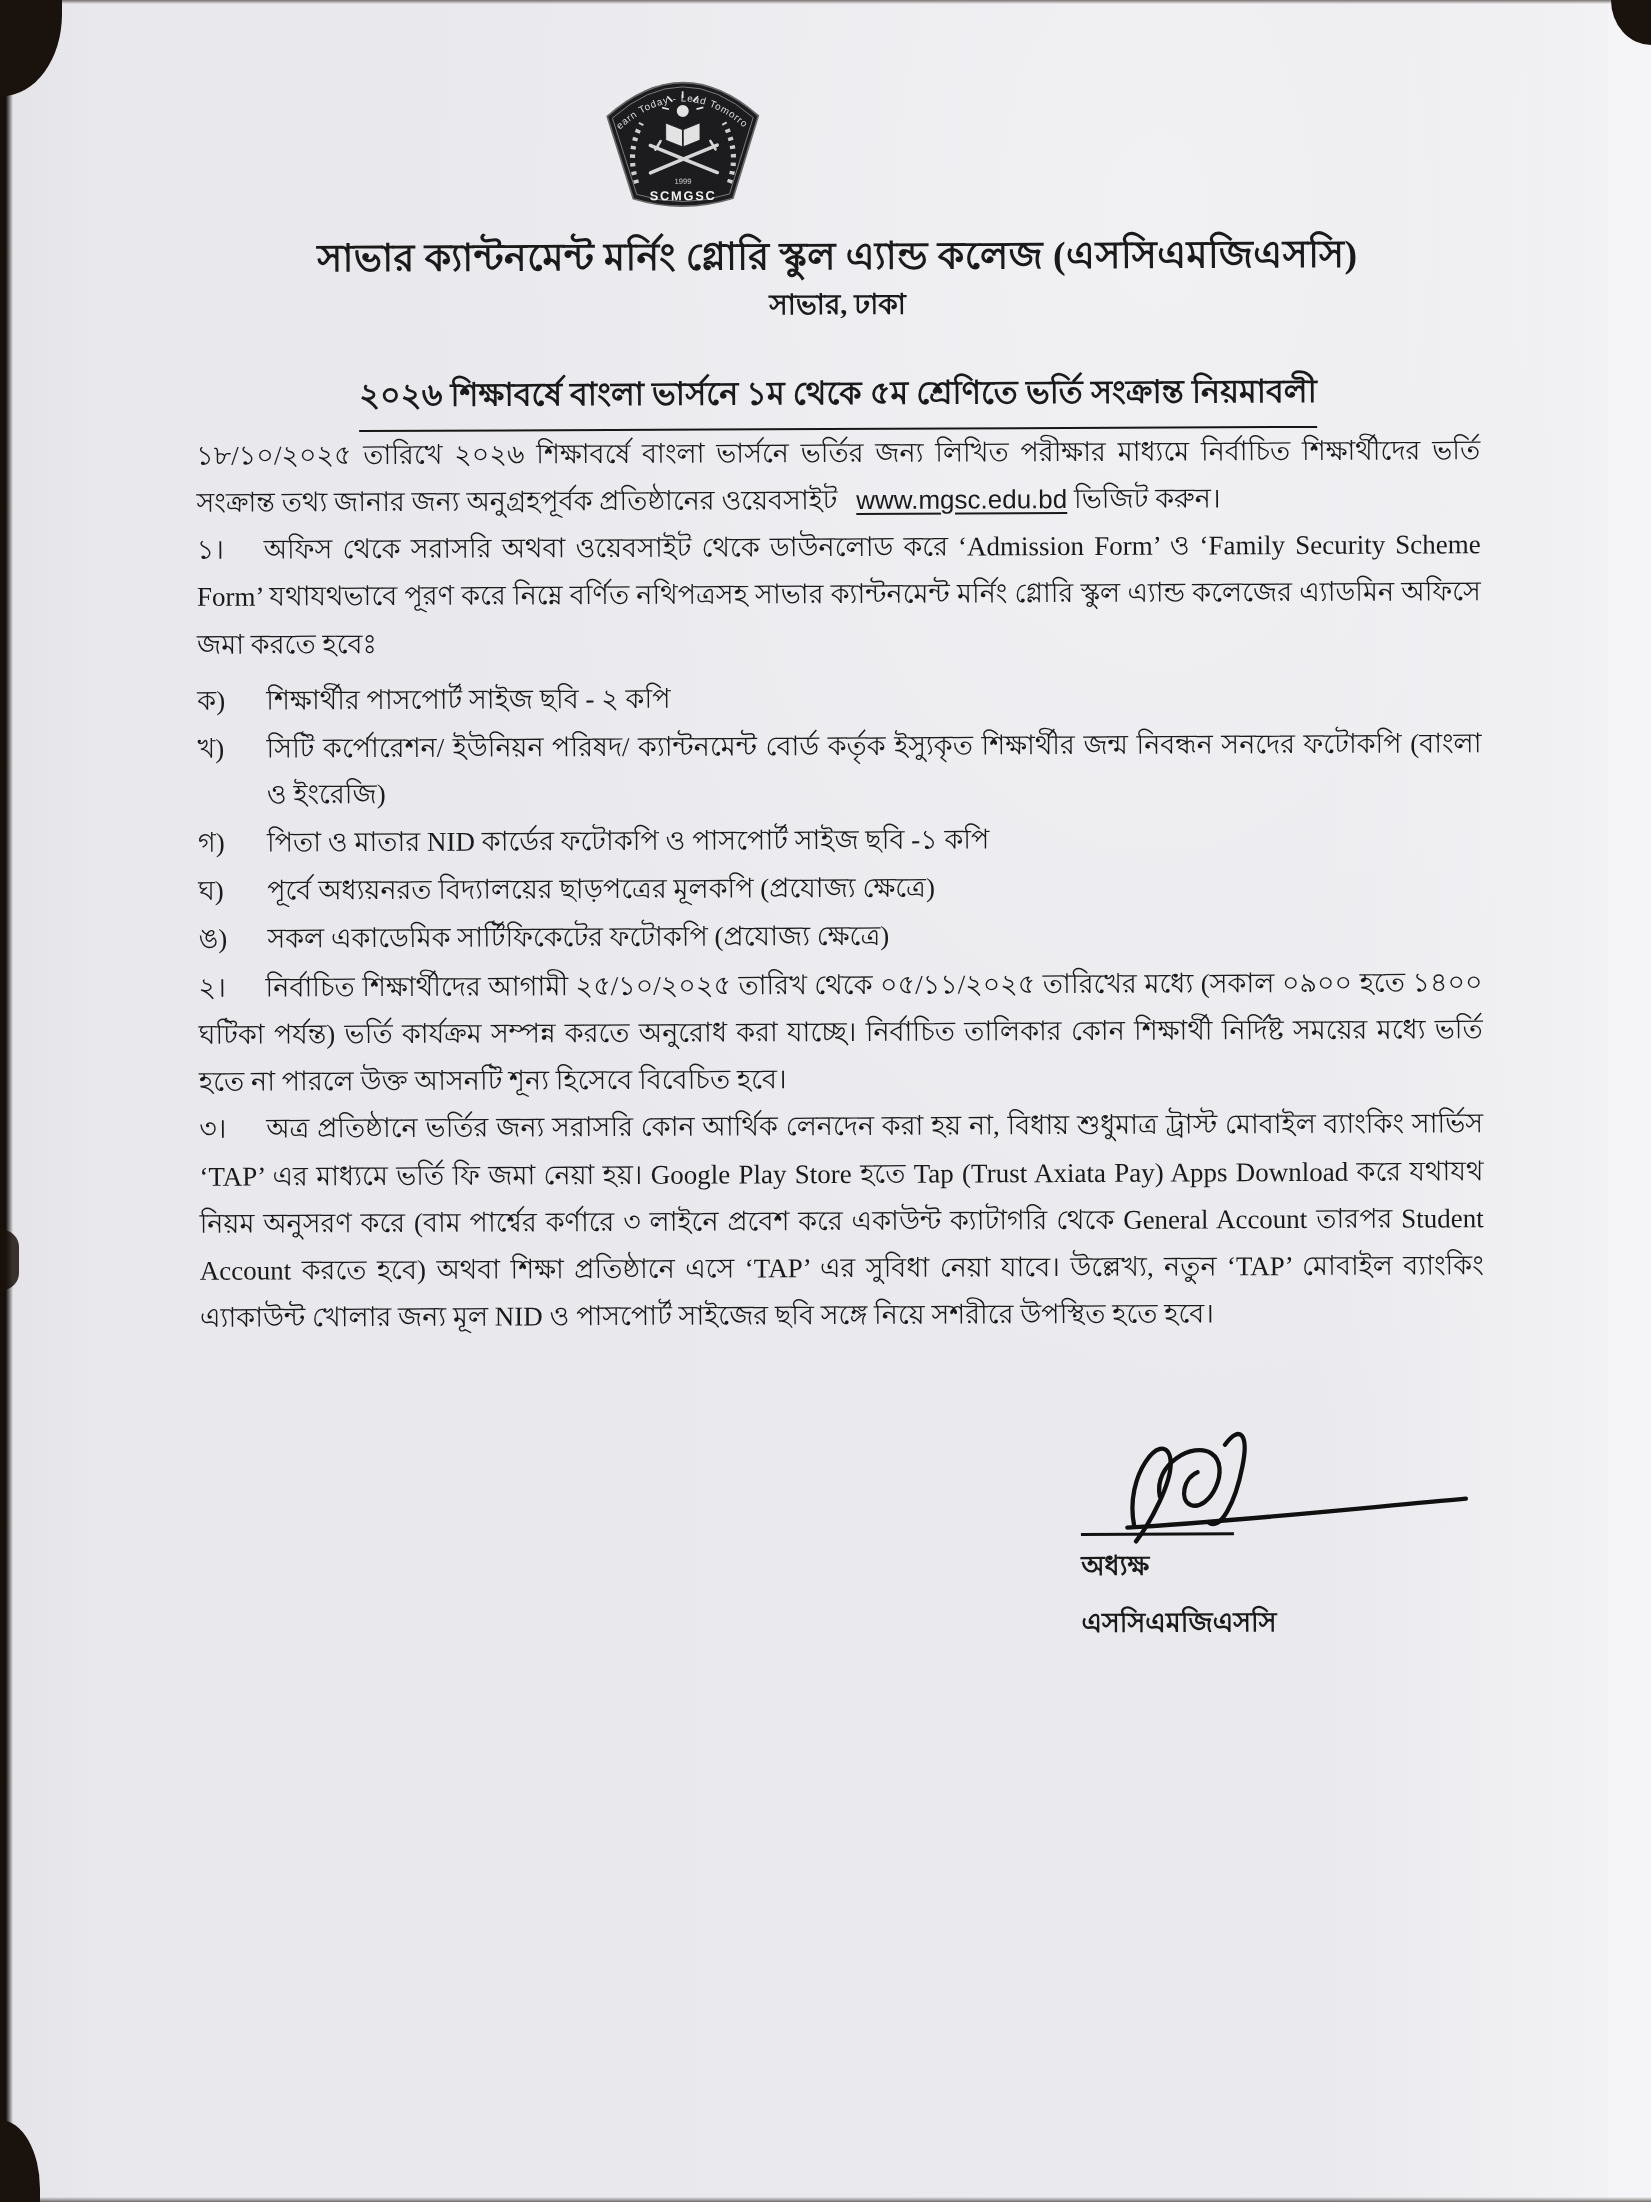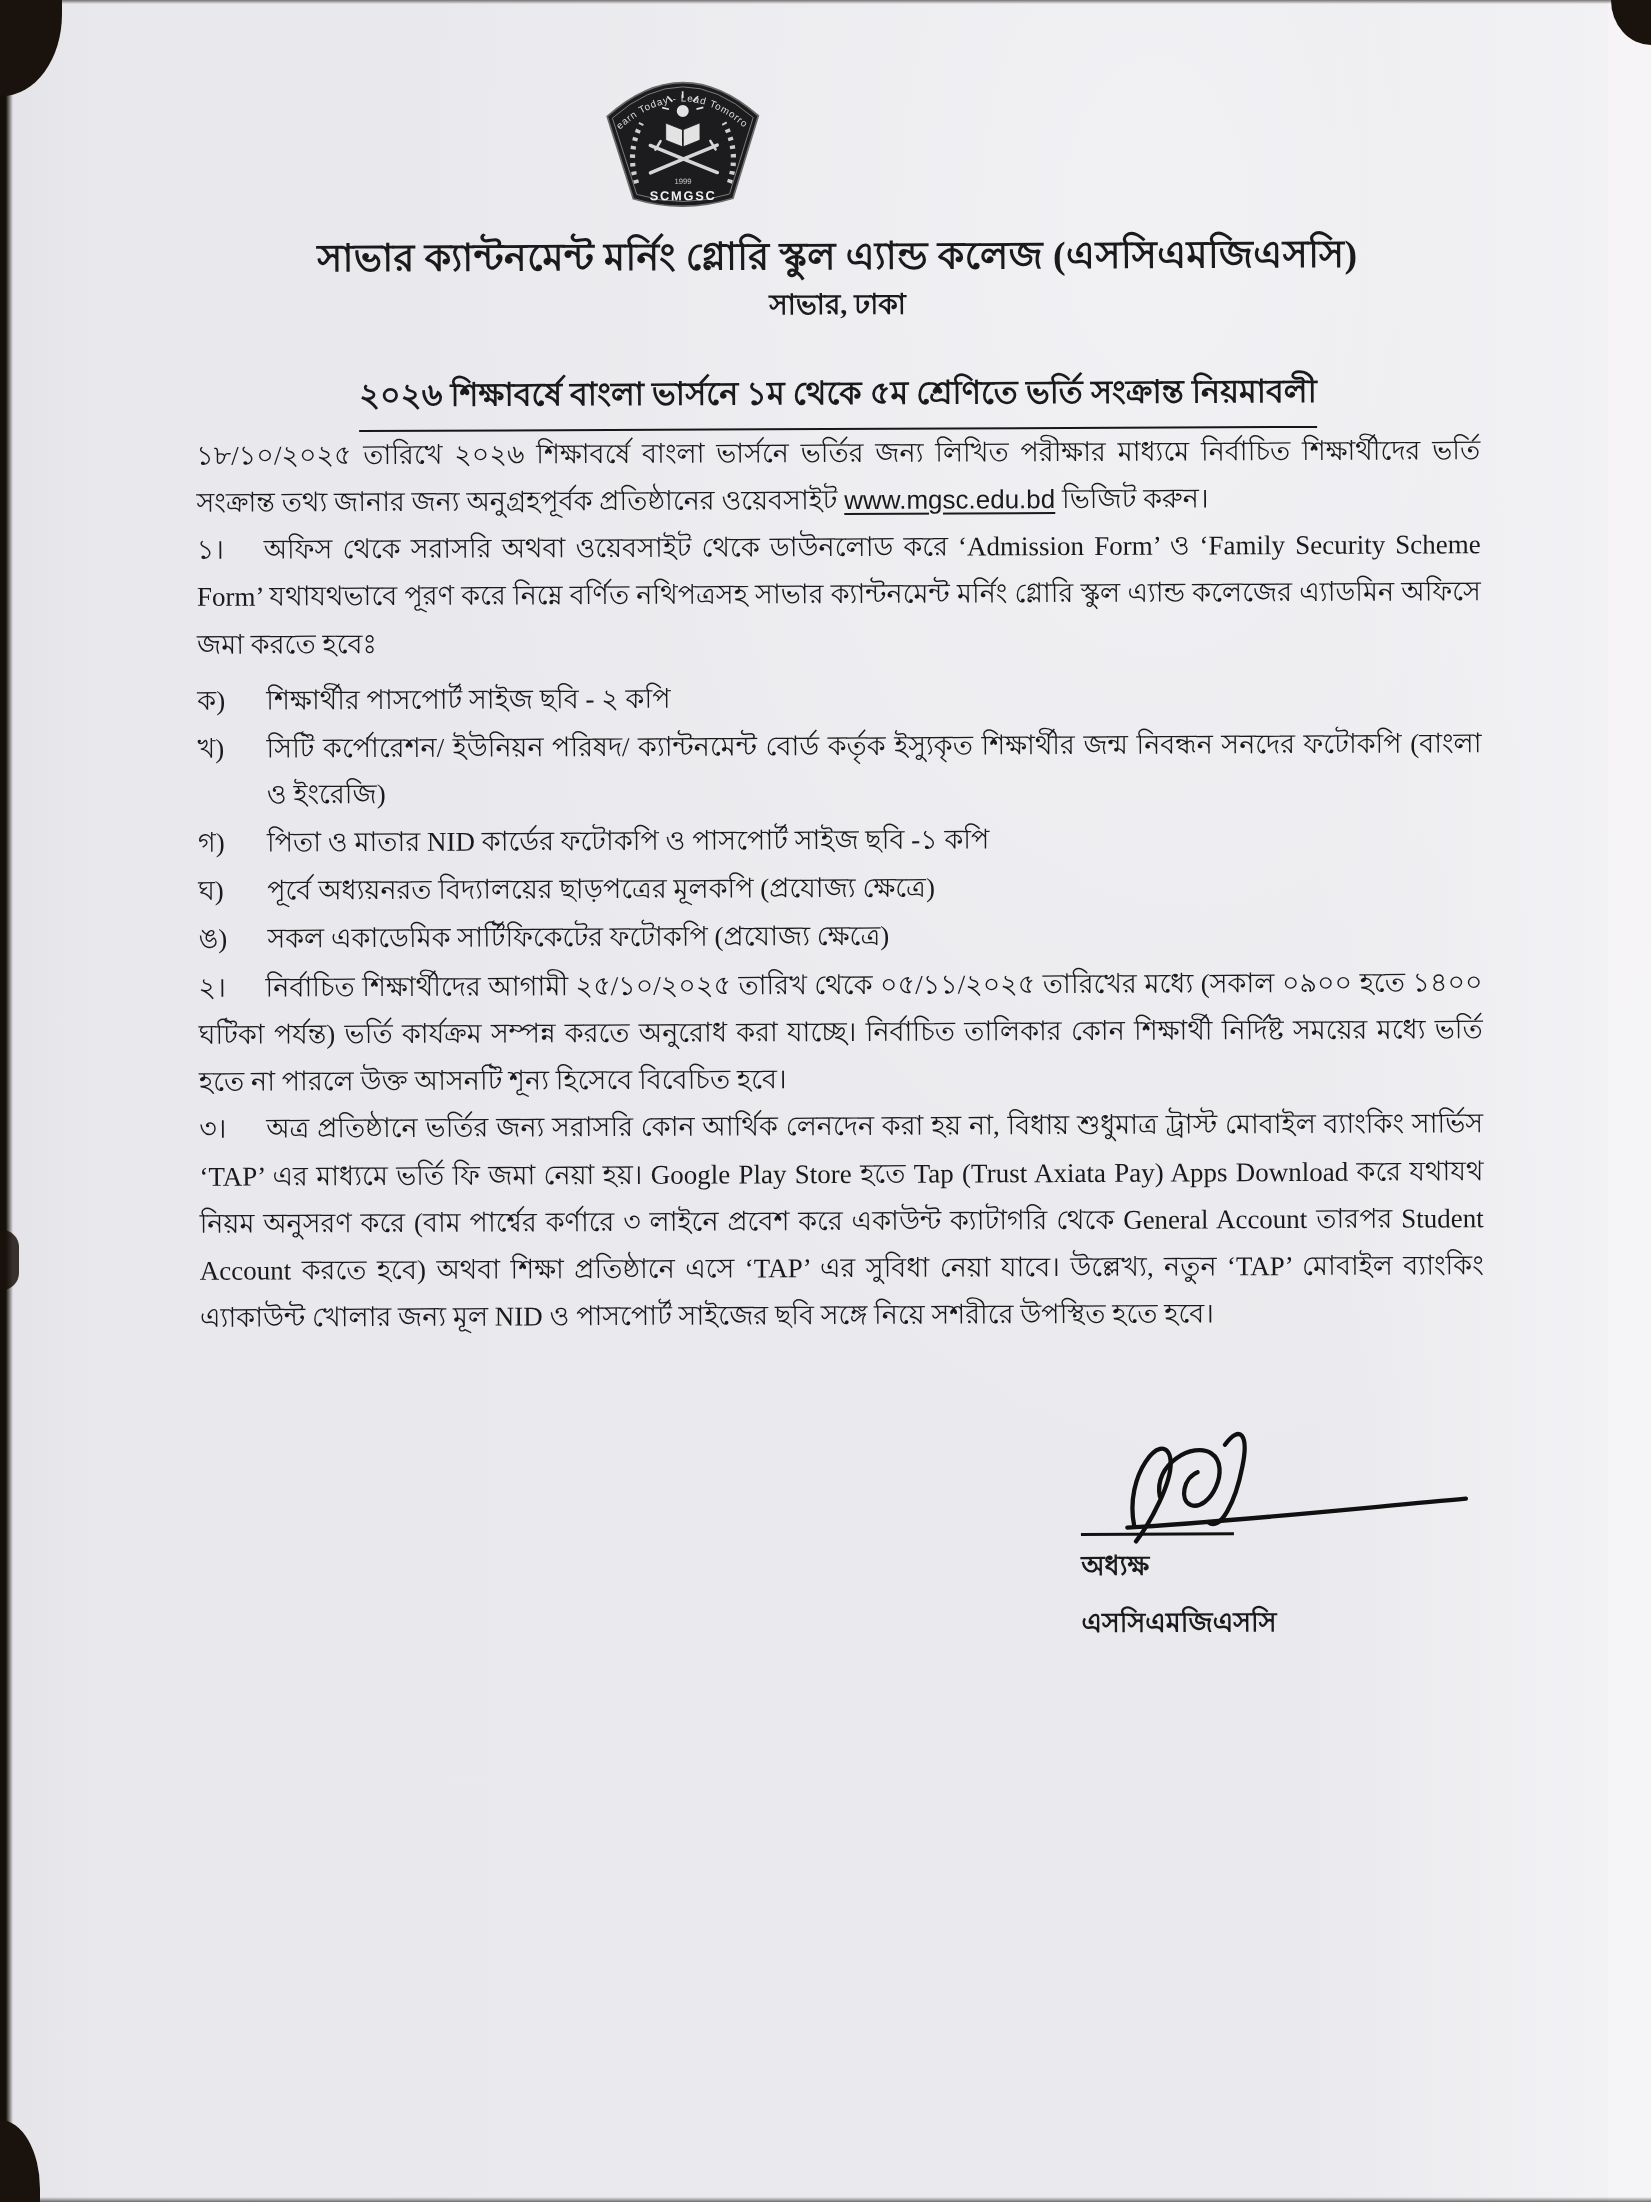--- a/index.html
+++ b/index.html
@@ -42,21 +42,21 @@
   .location{margin-top:1.7px;text-align:center;font-size:28px;font-weight:bold;}
   .notice-title{margin-top:38px;text-align:center;font-size:32px;font-weight:bold;}
   .notice-title span{display:inline-block;border-bottom:2.6px solid #161616;padding-bottom:5.2px;}
   p.para{
     margin:0;font-size:27px;line-height:1.75;text-align:justify;
   }
   .intro{margin-top:62px;}
   .numbered{margin-top:41px;}
   .num{display:inline-block;width:67px;}
   .url{text-decoration:underline;text-decoration-thickness:1.7px;text-underline-offset:4.3px;
-       font-family:"Liberation Sans","DejaVu Sans",sans-serif;font-size:26px;}
+       font-family:"Liberation Sans","DejaVu Sans",sans-serif;font-size:26px;margin-left:12px;}
   .doc-list{margin-top:8.6px;}
   .doc-row{display:flex;font-size:27px;line-height:1.72;margin:1.7px 0;}
   .doc-label{flex:0 0 69px;}
   .doc-text{flex:1;text-align:justify;}
   .sig-block{margin-top:84px;margin-left:auto;width:404px;}
   .sig-underline{width:153px;border-top:3.4px solid #121212;margin-top:-22.4px;}
   .sig-name{font-size:27px;font-weight:bold;margin-top:8.6px;}
   .sig-org{font-size:27px;font-weight:bold;margin-top:12px;}
 </style>
 </head>

